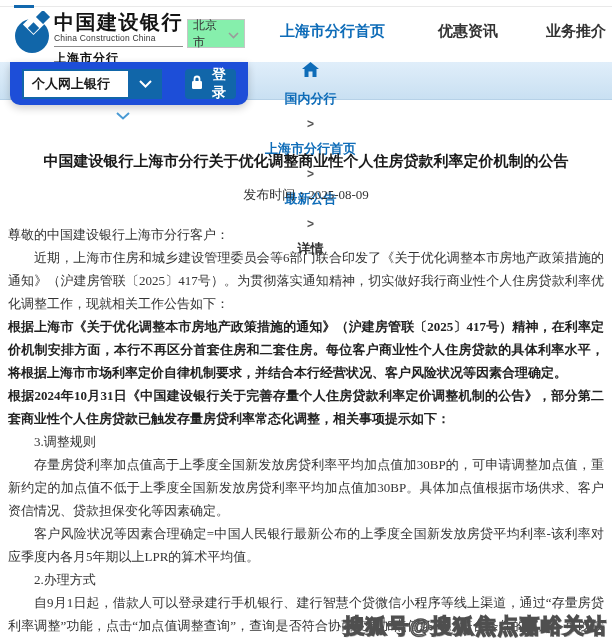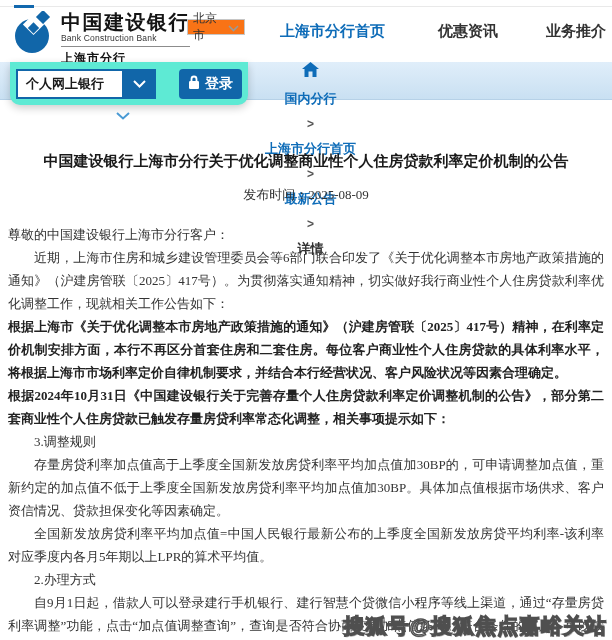--- a/index.html
+++ b/index.html
@@ -4,44 +4,44 @@
 <style>
   html,body{margin:0;padding:0;}
   body{width:612px;height:640px;overflow:hidden;background:#fff;
        font-family:"Liberation Sans","DejaVu Sans",sans-serif;}
   .page{position:relative;width:612px;height:640px;overflow:hidden;background:#fff;}
 
   
   .header{position:relative;width:612px;height:62px;background:#fff;}
   .topline{position:absolute;top:6px;left:0;width:612px;height:1px;background:#e9e9e9;}
   .topline-accent{position:absolute;top:5px;left:14px;width:20px;height:3px;background:#1268ae;}
-  .logo-wrap{position:absolute;left:12px;top:11px;display:flex;align-items:flex-start;gap:7px;}
+  .logo-wrap{position:absolute;left:12px;top:11px;display:flex;align-items:flex-start;}
   .logo-text{display:flex;flex-direction:column;}
   .logo-cn{font-size:20px;font-weight:700;color:#141414;letter-spacing:1.5px;line-height:22px;}
   .logo-en{font-size:8.5px;color:#333;letter-spacing:.2px;line-height:10px;border-bottom:1px solid #8c8c8c;padding-bottom:3px;}
   .logo-branch{font-size:12px;font-weight:700;color:#141414;margin-top:3px;letter-spacing:1px;}
-  .city-select{position:absolute;left:187px;top:19px;width:58px;height:16px;border:1px solid #c6c6c6;
-       background:#f97316;display:flex;align-items:center;justify-content:space-between;padding:0 5px;box-sizing:border-box;}
+  .city-select{position:absolute;left:187px;top:19px;width:58px;height:29px;border:1px solid #c6c6c6;
+       background:#86efac;display:flex;align-items:center;justify-content:space-between;padding:0 5px;box-sizing:border-box;}
   .city-select .val{font-size:12px;color:#333;}
   .main-nav{position:absolute;top:0;left:0;width:612px;height:62px;overflow:hidden;}
   .nav-item{position:absolute;top:22px;font-size:15px;font-weight:700;color:#333;white-space:nowrap;cursor:pointer;}
   .nav-item.active{color:#0e6cb8;}
 
   
   .bluebar{position:relative;width:612px;height:38px;
        background:linear-gradient(#e0eefa,#c9e0f2);border-bottom:1px solid #b6d1e7;box-sizing:border-box;}
   .crumbs{position:absolute;left:265px;top:0;height:38px;display:flex;align-items:center;gap:9px;white-space:nowrap;flex-direction:column;}
   .crumb{font-size:13px;font-weight:700;color:#0e6cb8;cursor:pointer;}
   .crumb.current{color:#333;cursor:default;}
   .crumb-sep{font-size:12px;font-weight:700;color:#555;}
 
   
-  .login-card{position:absolute;left:10px;top:62px;width:238px;height:43px;background:#5eead4;
+  .login-card{position:absolute;left:10px;top:62px;width:238px;height:43px;background:#1d4ed8;
        border-radius:0 0 10px 10px;box-shadow:0 3px 8px rgba(0,0,0,.20);
-       display:flex;align-items:center;padding:0 6px;box-sizing:border-box;gap:12px;z-index:5;}
+       display:flex;align-items:center;padding:0 12px;box-sizing:border-box;gap:12px;z-index:5;}
   .chan-select{display:flex;height:30px;cursor:pointer;}
   .chan-val{width:106px;border:2px solid #1166a9;border-right:none;background:#fff;
        font-size:13px;font-weight:600;color:#1a1a1a;display:flex;align-items:center;padding-left:8px;box-sizing:border-box;}
   .chan-btn{width:34px;background:#1166a9;display:flex;align-items:center;justify-content:center;}
   .login-btn{width:72px;height:30px;background:#1166a9;border:none;border-radius:4px;color:#fff;
        font-size:14px;font-weight:700;display:flex;align-items:center;justify-content:center;gap:5px;cursor:pointer;
        font-family:Liberation Serif, serif;margin-left:11px;}
   .card-expand{position:absolute;left:116px;top:106px;z-index:6;cursor:pointer;}
 
   
@@ -71,21 +71,21 @@
       <span>
         <svg width="42" height="46" viewBox="0 0 42 46">
           <circle cx="20" cy="25" r="17" fill="#1166a9"></circle>
           <rect x="14" y="6" width="15" height="15" fill="#ffffff" transform="rotate(45 21.5 13.5)"></rect>
           <rect x="26" y="1" width="10" height="10" fill="#1166a9" transform="rotate(45 31 6)"></rect>
           <rect x="17.5" y="13" width="8" height="8" fill="#1166a9" transform="rotate(45 21.5 17)"></rect>
         </svg>
       </span>
       <span class="logo-text">
         <span class="logo-cn">中国建设银行</span>
-        <span class="logo-en">Bank Construction Bank</span>
+        <span class="logo-en">China Construction China</span>
         <span class="logo-branch">上海市分行</span>
       </span>
     </div>
 
     <div class="city-select">
       <span class="val">北京市</span>
       <span>
         <svg width="11" height="7" viewBox="0 0 11 7">
             <polyline points="1,1 5.5,5.5 10,1" fill="none" stroke="#9a9a9a" stroke-width="1.6"></polyline>
           </svg>
@@ -146,20 +146,20 @@
     <div class="publish-line">
       <span>发布时间：</span><span>2025-08-09</span>
     </div>
     <div class="paras" id="paras">
         <p class="">尊敬的中国建设银行上海市分行客户：</p>
         <p class="indent ">近期，上海市住房和城乡建设管理委员会等6部门联合印发了《关于优化调整本市房地产政策措施的通知》（沪建房管联〔2025〕417号）。为贯彻落实通知精神，切实做好我行商业性个人住房贷款利率优化调整工作，现就相关工作公告如下：</p>
         <p class="bold">根据上海市《关于优化调整本市房地产政策措施的通知》（沪建房管联〔2025〕417号）精神，在利率定价机制安排方面，本行不再区分首套住房和二套住房。每位客户商业性个人住房贷款的具体利率水平，将根据上海市市场利率定价自律机制要求，并结合本行经营状况、客户风险状况等因素合理确定。</p>
         <p class="bold">根据2024年10月31日《中国建设银行关于完善存量个人住房贷款利率定价调整机制的公告》，部分第二套商业性个人住房贷款已触发存量房贷利率常态化调整，相关事项提示如下：</p>
         <p class="indent ">3.调整规则</p>
         <p class="indent ">存量房贷利率加点值高于上季度全国新发放房贷利率平均加点值加30BP的，可申请调整加点值，重新约定的加点值不低于上季度全国新发放房贷利率平均加点值加30BP。具体加点值根据市场供求、客户资信情况、贷款担保变化等因素确定。</p>
-        <p class="indent ">全国新发放房贷利率平均加点值=中国人民银行最新公布的上季度全国新发放房贷平均利率-该利率对应季度内各月5年期以上LPR的算术平均值。</p>
+        <p class="indent ">客户风险状况等因素合理确定=中国人民银行最新公布的上季度全国新发放房贷平均利率-该利率对应季度内各月5年期以上LPR的算术平均值。</p>
         <p class="indent ">2.办理方式</p>
         <p class="indent ">自9月1日起，借款人可以登录建行手机银行、建行智慧个贷微信小程序等线上渠道，通过“存量房贷利率调整”功能，点击“加点值调整查询”，查询是否符合协商变更加点值条件。符合条件的客户，可以按系统提示，提交申请。新的加点值申请成功当日生效，次日可登录查询。</p>
       </div>
   </div>
 
   <div class="watermark">搜狐号@搜狐焦点嘉峪关站</div>
 </div>
 
 </body></html>

